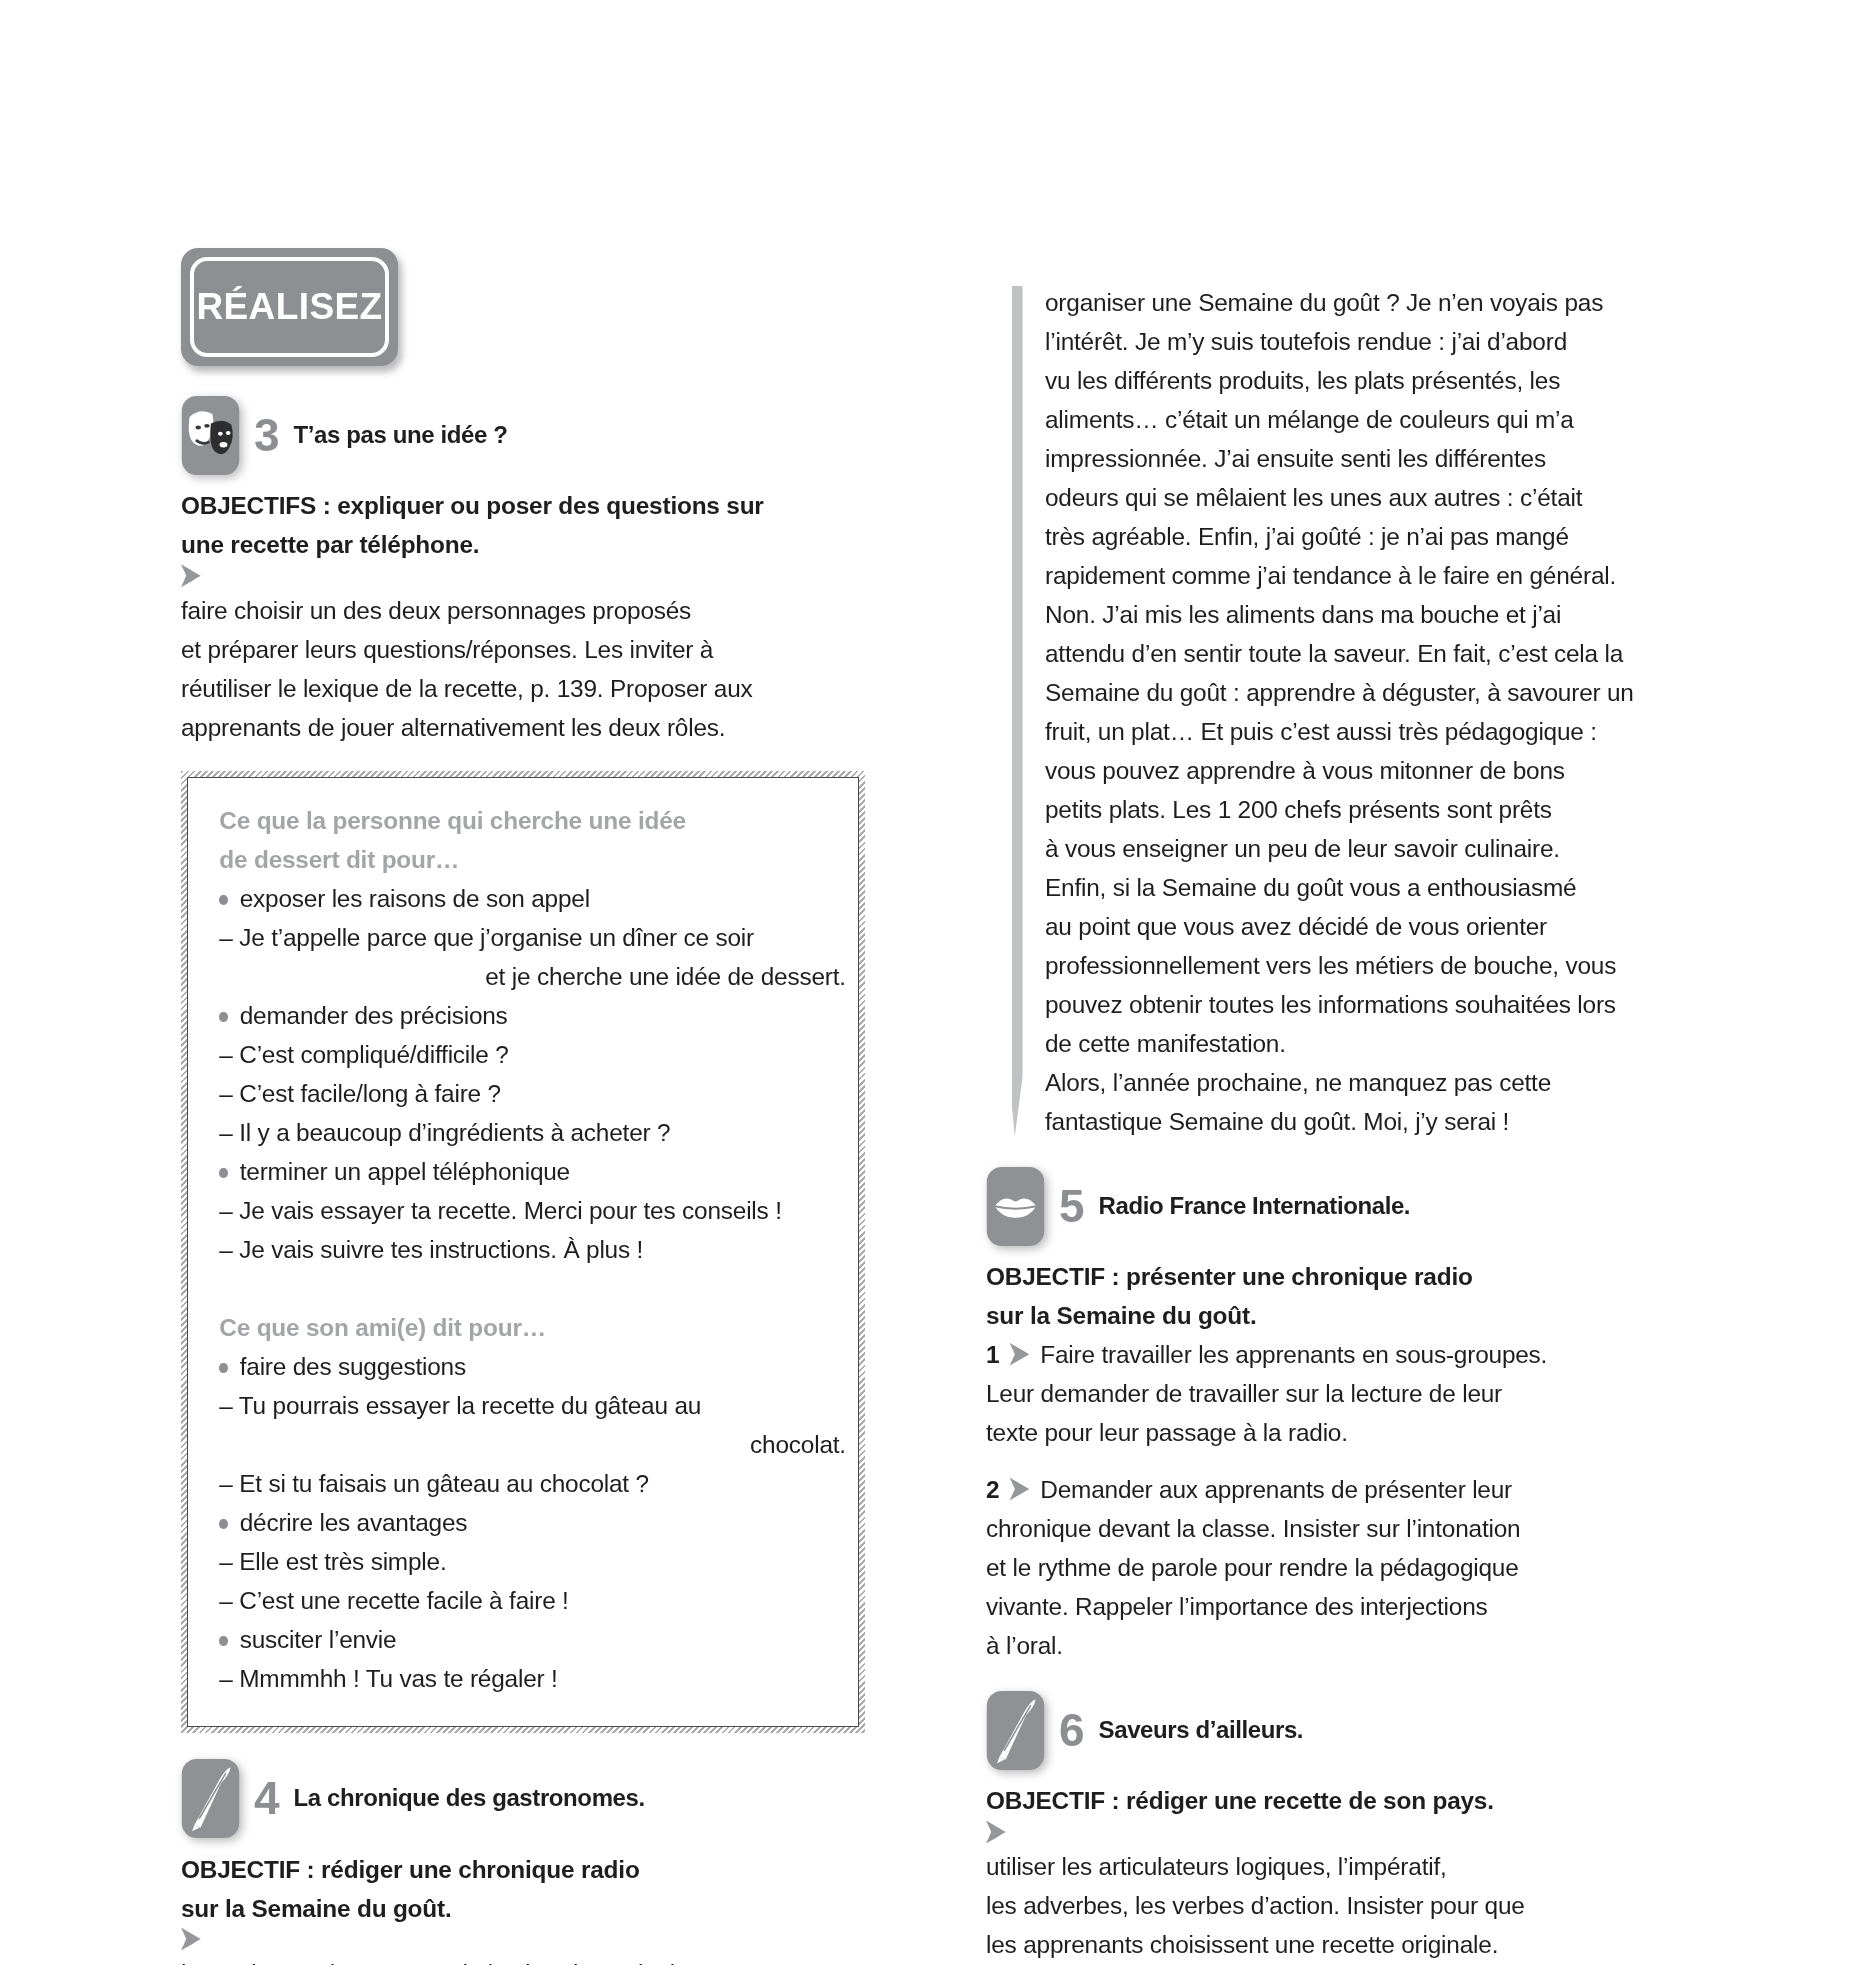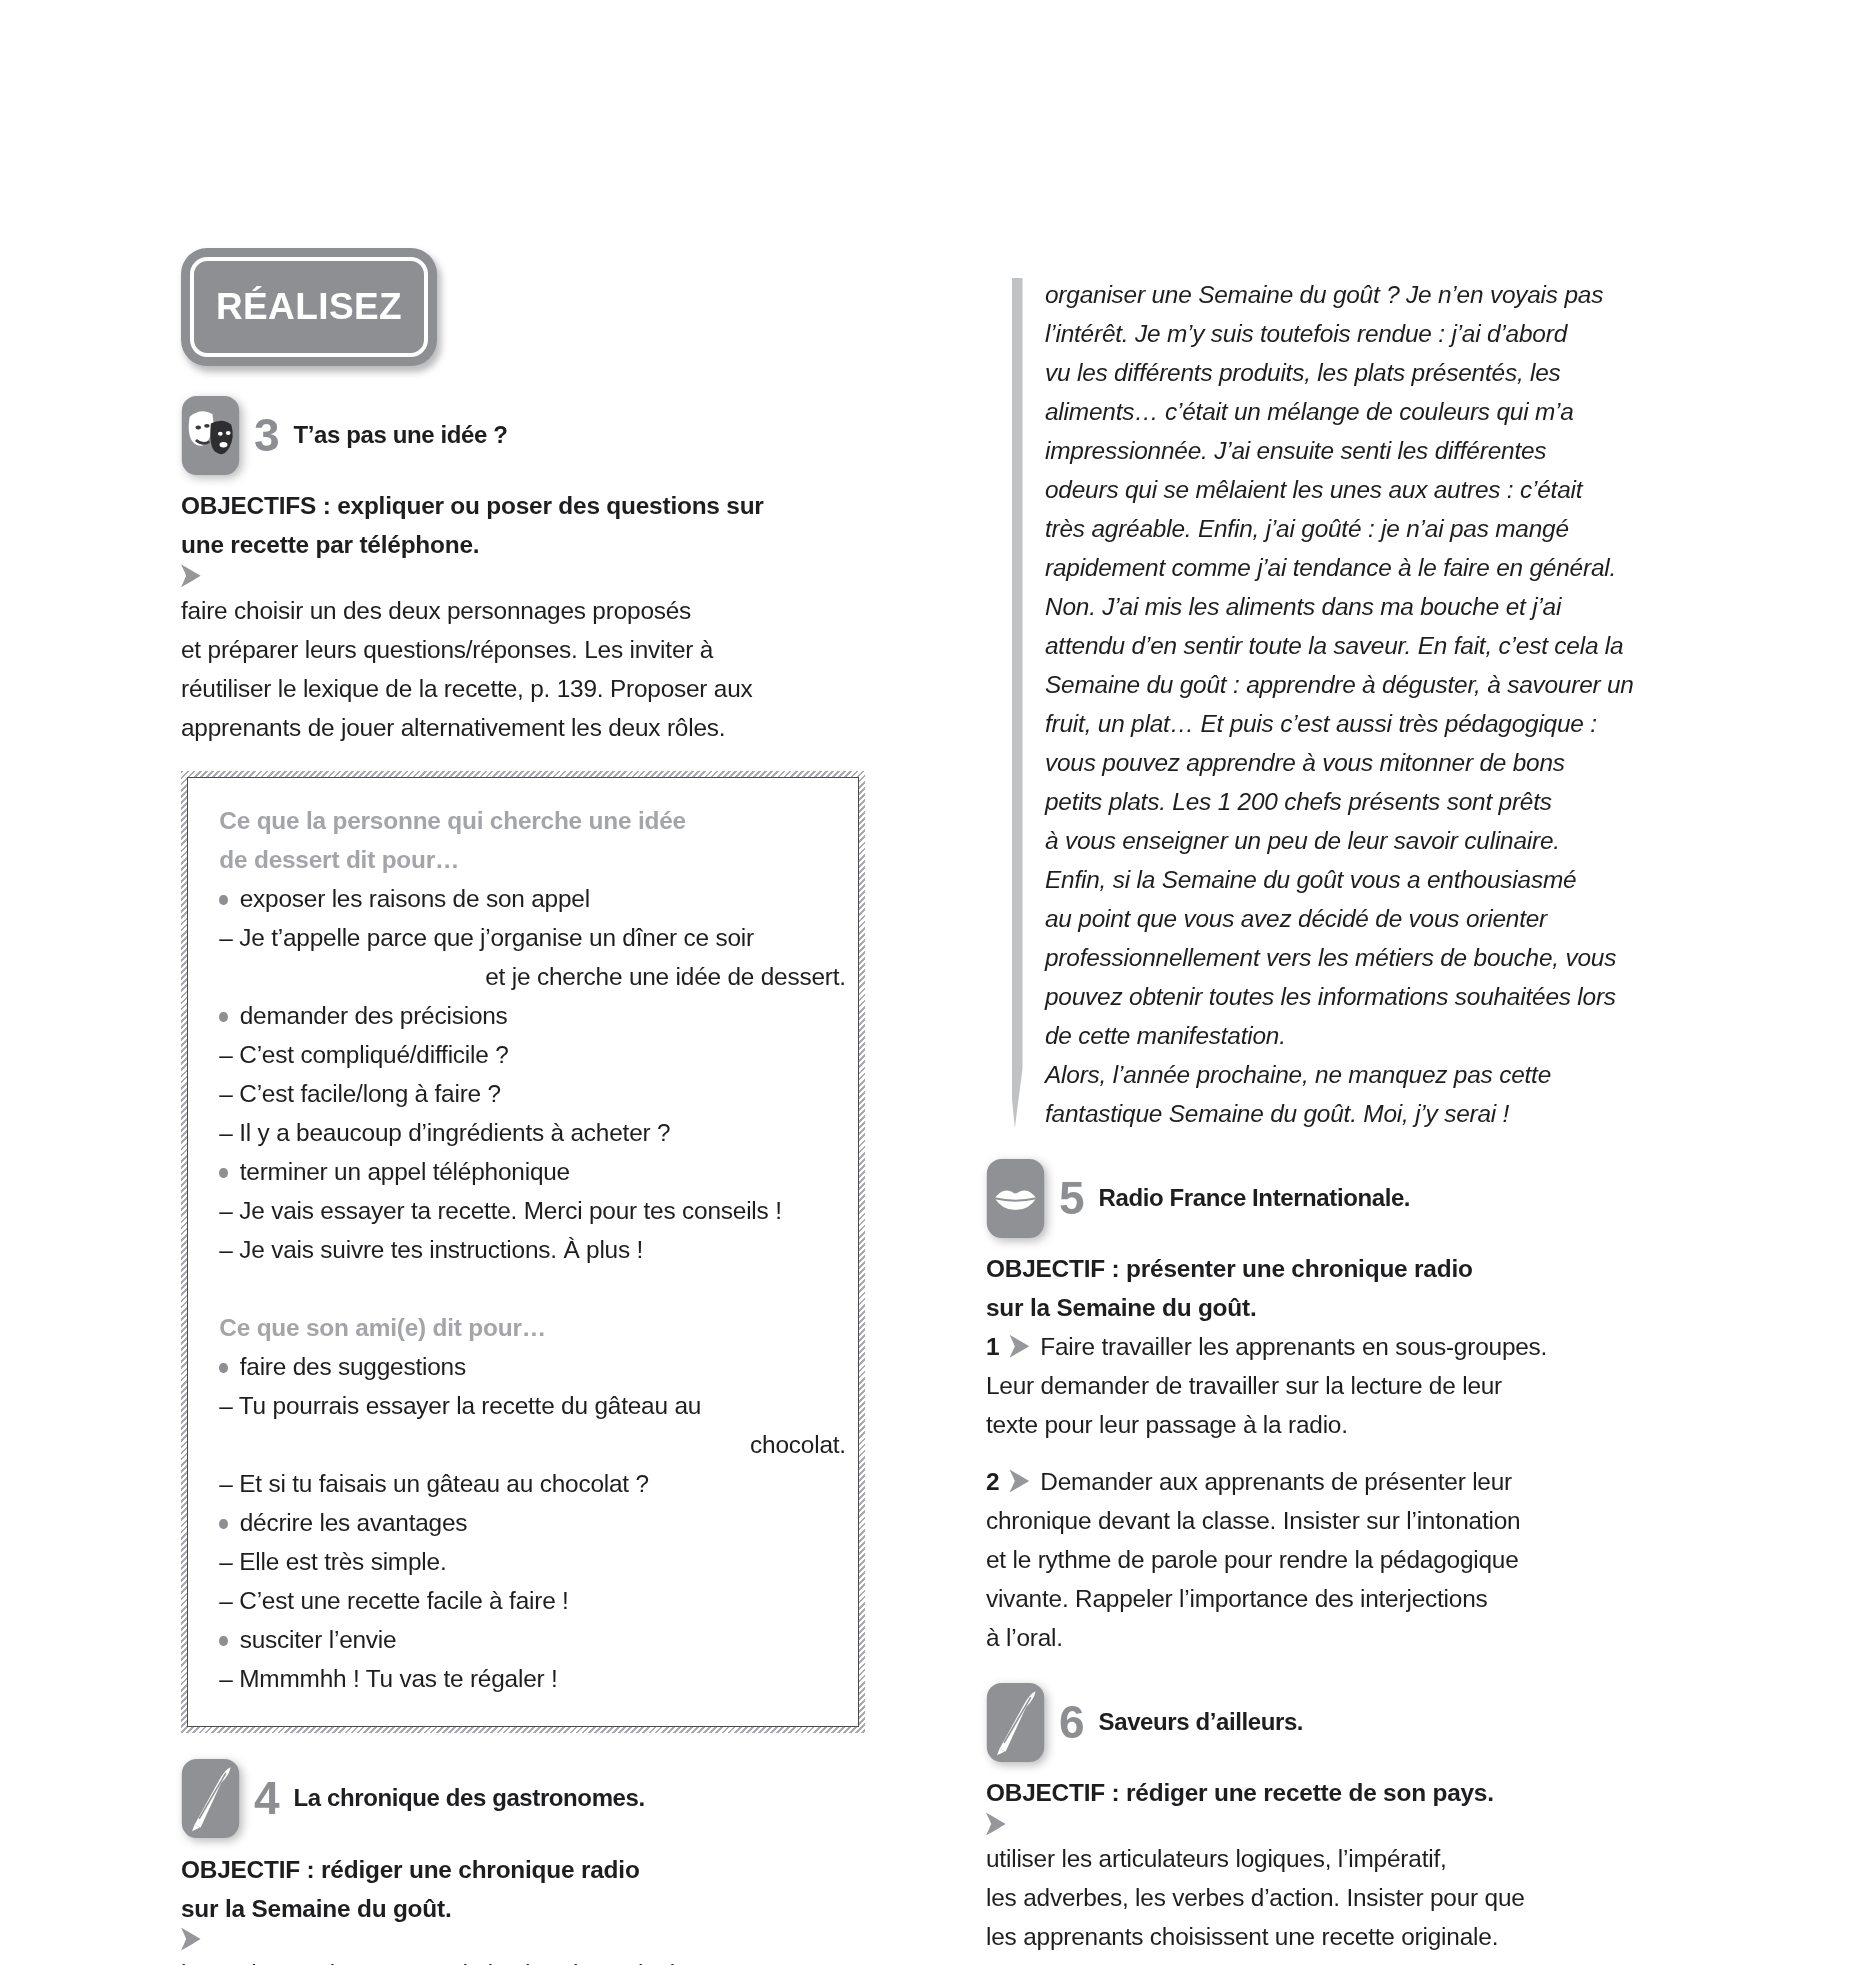--- a/index.html
+++ b/index.html
@@ -19,35 +19,35 @@
   .line.dialogc{padding-left:23px;text-align:right;}
   .line.blank{height:39px;}
   .line.gap{height:17.7px;}
   .dot{display:inline-block;width:8.6px;height:10.6px;border-radius:50%;
        background:#8d8f92;margin-right:11.8px;vertical-align:2px;}
   .arrow{display:inline-block;width:19.7px;height:23px;background:#95979a;
        clip-path:polygon(0 0,100% 50%,0 100%,27% 50%);margin-right:11px;vertical-align:-2.4px;}
   .stepnum{font-weight:bold;margin-right:10.2px;}
 
   
-  .badge{width:256px;height:118px;border-radius:26px;background:#8d8f92;
+  .badge{width:217px;height:118px;border-radius:17px;background:#8d8f92;
     position:relative;display:flex;align-items:center;justify-content:center;
     box-shadow:3.9px 5.5px 7.9px rgba(130,130,133,.55);margin:0 0 27.5px 0;}
   .badge:after{content:"";position:absolute;inset:9.4px;border:4.3px solid #ffffff;border-radius:17.3px;}
   .badge .badge-label{color:#ffffff;font-weight:bold;font-size:37px;letter-spacing:0.4px;}
 
   
   .header{display:flex;align-items:center;gap:14px;height:83px;margin:23.6px 0 9.8px 0;}
   .header .icon-tile{width:59px;height:81px;flex:0 0 59px;
       filter:drop-shadow(3.1px 3.9px 4.7px rgba(0,0,0,.28));}
   .header .icon-tile svg{width:100%;height:100%;display:block;}
   .header .num{font-size:46px;font-weight:bold;color:#8c8e91;line-height:1;}
   .header .title{font-size:24px;font-weight:bold;letter-spacing:-0.4px;line-height:1;}
   #left-col > .header:first-of-type{margin-top:0;}
-  #right-col > .corrige:first-child{margin-top:0;font-style:italic;}
+  #right-col > .corrige:first-child{margin-top:8px;}
 
   
   .box-wrap{background:repeating-linear-gradient(135deg,#a9abae 0 2px,#ffffff 2px 4.3px);
       padding:6.3px;margin:23.6px 0 3.9px 0;width:684px;box-sizing:border-box;}
   .box-in{background:#ffffff;border:1.6px solid #4a4a4c;padding:23.6px 11.8px 27.5px 31px;}
 
   
   .corrige{position:relative;padding-left:69px;margin-top:17.7px;}
   #right-col .corrige{padding-left:59px;}
   .cbar{position:absolute;left:29.5px;top:3.1px;bottom:4.7px;width:11px;background:#c1c2c4;

